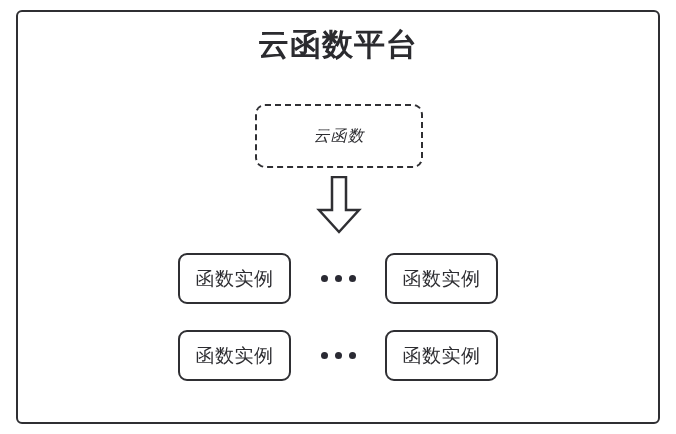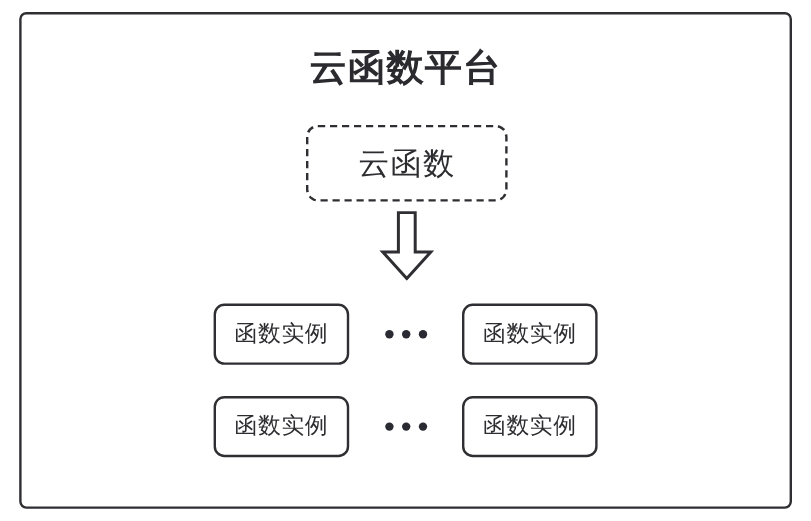--- a/index.html
+++ b/index.html
@@ -40,44 +40,44 @@
     left: 0;
     top: 24px;
     width: 676px;
     text-align: center;
     font-size: 31px;
     font-weight: bold;
     color: #2b2b2f;
     letter-spacing: 1px;
     line-height: 42px;
     white-space: nowrap;
-    margin-top: 12px;
   }
 
   
   .cloud-function-node {
     position: absolute;
     left: 255px;
     top: 104px;
     width: 168px;
     height: 64px;
     box-sizing: border-box;
     border: 2.5px dashed #2f2f33;
     border-radius: 10px;
     background: #ffffff;
     display: flex;
     align-items: center;
     justify-content: center;
   }
   .cloud-function-label {
-    font-size: 26px;
+    font-size: 16px;
     color: #2d2d31;
     letter-spacing: 1px;
     line-height: 1;
     white-space: nowrap;
+    font-style: italic;
   }
 
   
   .flow-arrow {
     position: absolute;
     left: 316px;
     top: 176px;
     width: 46px;
     height: 58px;
   }

